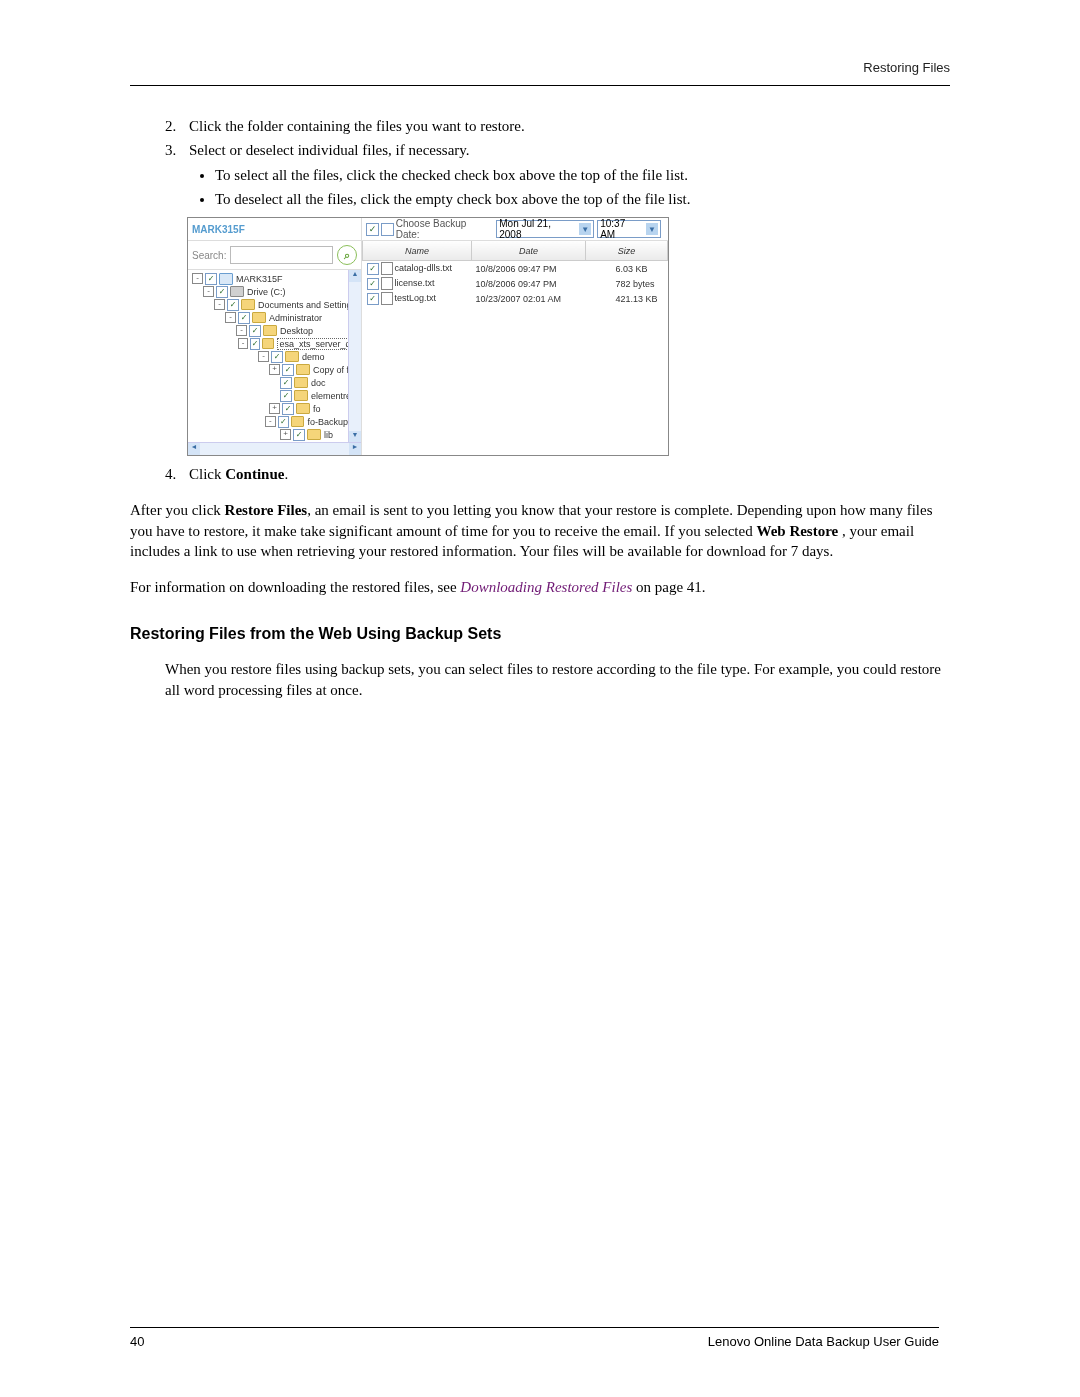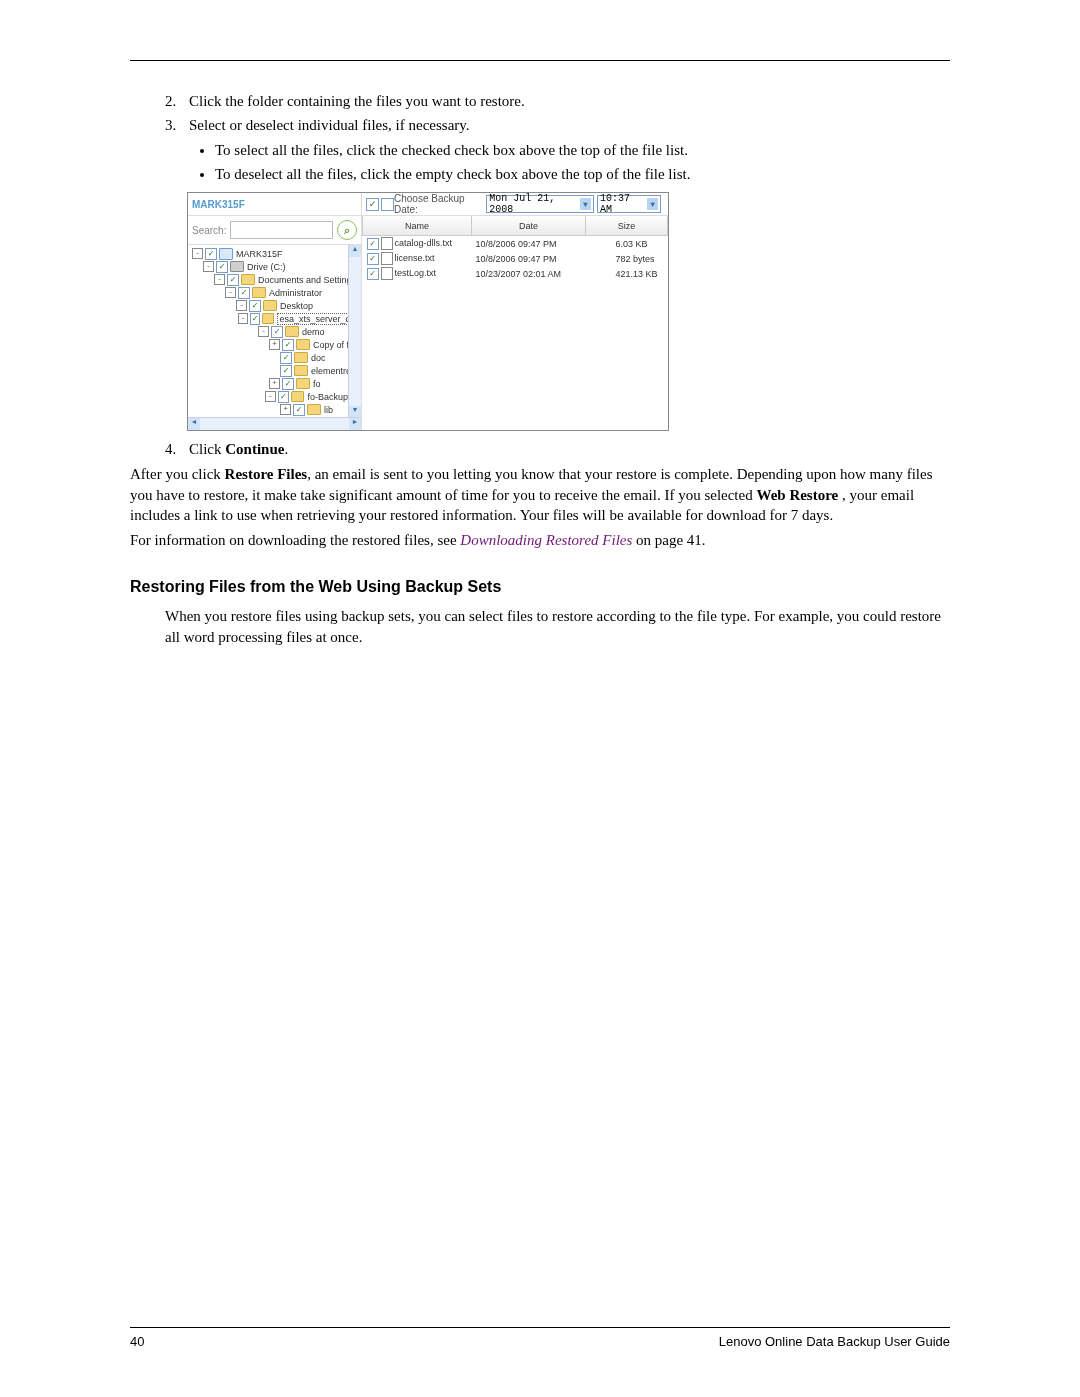--- a/index.html
+++ b/index.html
@@ -105,21 +105,20 @@
     margin-right: 4px;
   }
   .hdr-dropdown {
     border: 1px solid #7a9cc7;
     background: #fff;
     padding: 1px 2px;
     display: flex;
     align-items: center;
     height: 14px;
     margin-right: 3px;
-    font-family: Liberation Mono, monospace;
   }
   .hdr-dropdown .arrow {
     background: #b8d4ef;
     width: 12px;
     height: 12px;
     margin-left: 4px;
     display: flex;
     align-items: center;
     justify-content: center;
     color: #3a6ea5;
@@ -271,20 +270,21 @@
   }
   .file-table th {
     background: linear-gradient(#fefefe, #eaeaea);
     border: 1px solid #ccc;
     border-top: none;
     padding: 2px 4px;
     font-weight: normal;
     color: #333;
     text-align: center;
     height: 15px;
+    font-style: italic;
   }
   .file-table th.name-col { width: 100px; }
   .file-table th.date-col { width: 105px; }
   .file-table th.size-col { }
   .file-table td {
     padding: 1px 4px;
     color: #333;
     border: none;
     height: 13px;
   }
@@ -335,48 +335,49 @@
     color: #666;
     font-size: 10px;
   }
   .figure-caption {
     font-family: Arial, Helvetica, sans-serif;
     font-weight: bold;
     font-size: 14px;
     margin: 14px 0 14px 0;
   }
   .body-para {
-    margin: 5px 0;
+    margin: 16px 0;
     line-height: 1.35;
   }
   .body-para .bold { font-weight: bold; }
   .body-para a.link { color: #701a75; font-style: italic; text-decoration: none; }
   h3.section-heading {
     font-family: Arial, Helvetica, sans-serif;
     font-weight: bold;
     font-size: 16px;
     margin: 28px 0 10px 0;
   }
   .page-footer {
     position: absolute;
     bottom: 48px;
     left: 130px;
-    right: 130px;
+    right: 141px;
     border-top: 1px solid #000;
     padding-top: 6px;
     display: flex;
     justify-content: space-between;
     font-family: Arial, Helvetica, sans-serif;
     font-size: 13px;
   }
 </style>
 </head>
 <body>
 
 <div class="page">
+  <div class="header-right">Restoring Files</div>
   <div class="hr"></div>
 
   <div class="content-indent">
     <ol class="instructions">
       <li>
         <span class="num">2.</span>
         <span>Click the folder containing the files you want to restore.</span>
       </li>
       <li>
         <span class="num">3.</span>

